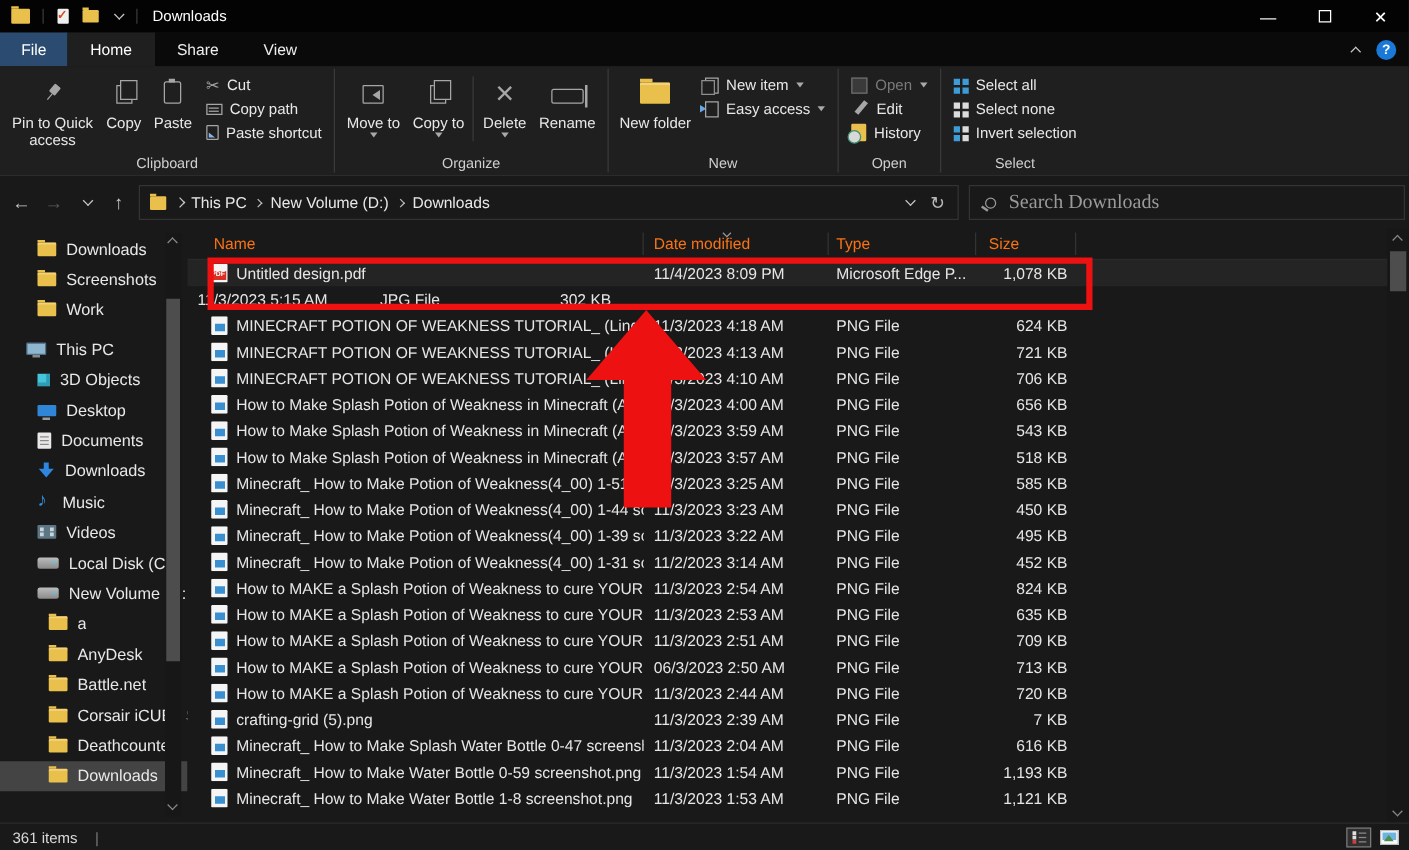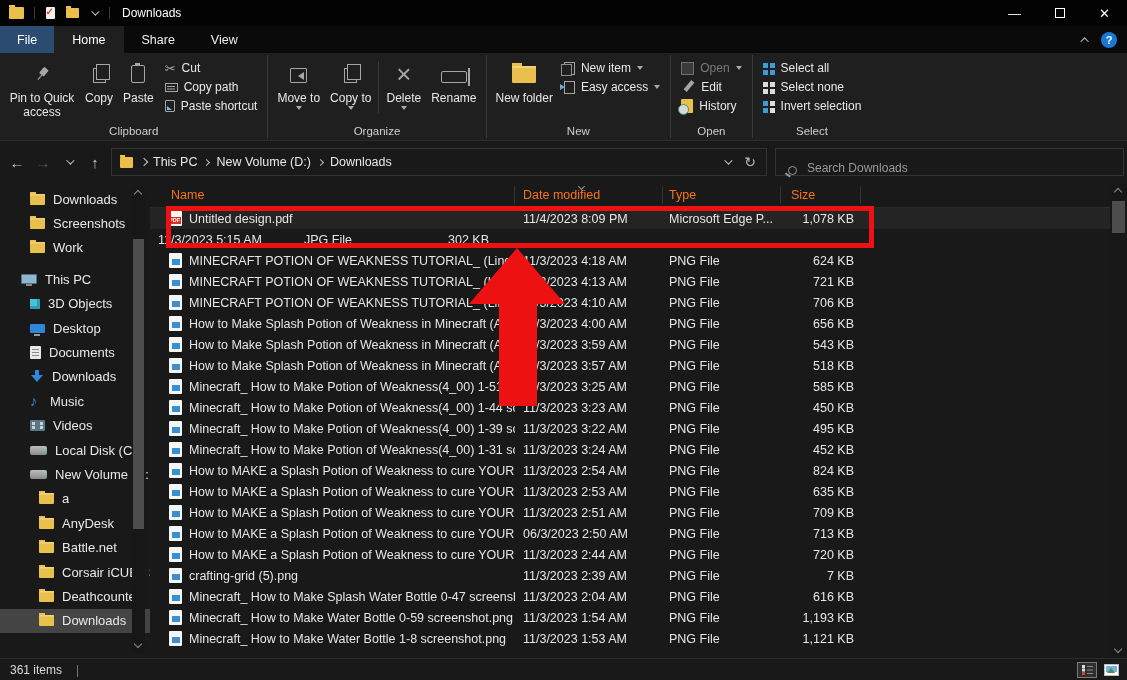--- a/index.html
+++ b/index.html
@@ -107,21 +107,21 @@
   .addr-folder { width:13px; height:11px; background:#e9c04c; border-radius:1px; position:relative; margin:0 8px 0 8px; flex:none; }
   .addr-folder::before { content:""; position:absolute; top:-2px; left:0; width:5px; height:2px; background:#e9c04c; }
   .crumbs { display:flex; align-items:center; }
   .crumb { display:flex; align-items:center; }
   .crumb .sep { margin:0 7px; width:5px; height:5px; border-right:1.3px solid #bbb; border-top:1.3px solid #bbb;
     transform:rotate(45deg); }
   .crumb:last-child .sep { display:none; }
   .addr-right { margin-left:auto; display:flex; align-items:center; gap:14px; padding-right:10px; }
   .refresh { color:#b8b8b8; font-size:14px; }
   .searchbox { height:28px; background:#191919; border:1px solid #333; width:349px; margin-left:8px;
-    display:flex; align-items:flex-end; font-size:12px; color:#9a9a9a; }
+    display:flex; align-items:center; font-size:16px; color:#9a9a9a;font-family:Liberation Serif, serif; }
   .mag { width:9px; height:9px; border:1.5px solid #9a9a9a; border-radius:50%; position:relative; margin:0 10px 0 12px; }
   .mag::after { content:""; position:absolute; left:-4px; top:7px; width:6px; height:1.5px; background:#9a9a9a; transform:rotate(35deg); }
 
   
   .main { position:absolute; left:0; top:183px; width:100%; height:475px; }
 
   
   .sidebar { position:absolute; left:0; top:0; width:150px; height:100%; overflow:hidden; padding-top:4px; }
   .sb-item { height:24.4px; display:flex; align-items:center; gap:8px; font-size:13px; color:#e8e8e8; white-space:nowrap; }
   .sb-item[data-indent="1"] { padding-left:21px; }
@@ -645,21 +645,21 @@
           </span>
           <span class="cell date">11/3/2023 3:22 AM</span>
           <span class="cell type">PNG File</span>
           <span class="cell size">495 KB</span>
         </div>
           <div class="frow">
           <span class="cell name">
             <span class="fic" data-icon="img"></span>
             <span>Minecraft_ How to Make Potion of Weakness(4_00) 1-31 scr...</span>
           </span>
-          <span class="cell date">11/3/2023 3:24 AM</span>
+          <span class="cell date">11/2/2023 3:14 AM</span>
           <span class="cell type">PNG File</span>
           <span class="cell size">452 KB</span>
         </div>
           <div class="frow">
           <span class="cell name">
             <span class="fic" data-icon="img"></span>
             <span>How to MAKE a Splash Potion of Weakness to cure YOUR Z...</span>
           </span>
           <span class="cell date">11/3/2023 2:54 AM</span>
           <span class="cell type">PNG File</span>

